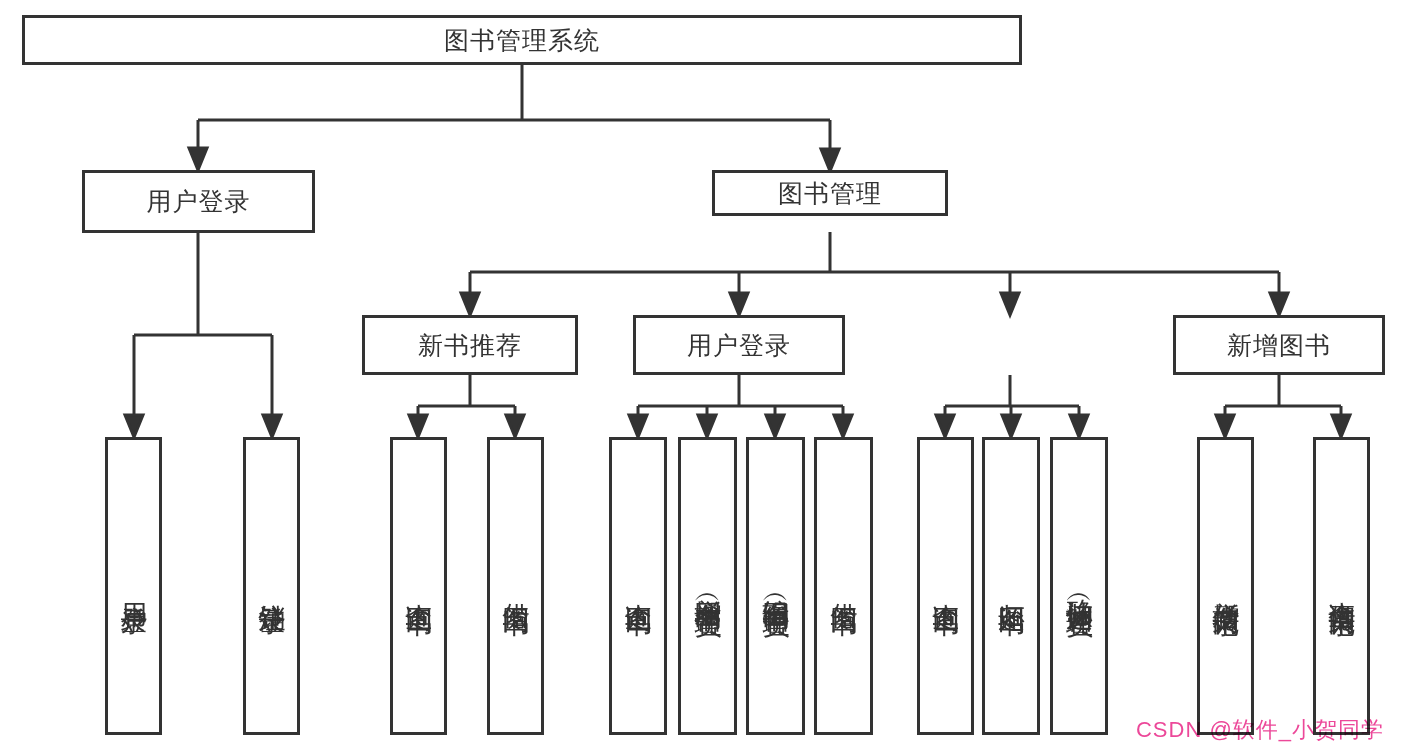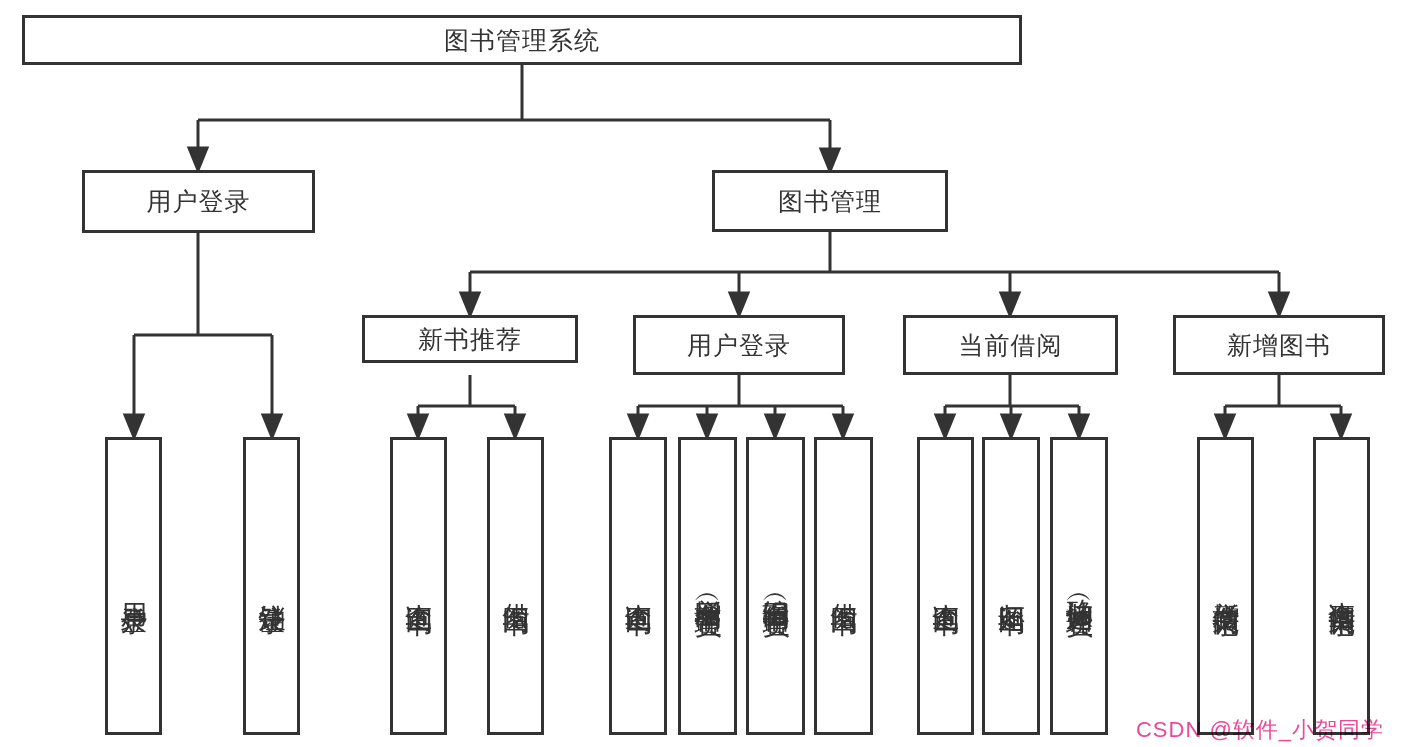--- a/index.html
+++ b/index.html
@@ -82,32 +82,29 @@
     </g>
   </svg>
 
   <div class="node hnode" style="left:22px; top:15px; width:1000px; height:50px;">
     <span>图书管理系统</span>
   </div>
 
   <div class="node hnode" style="left:82px; top:170px; width:233px; height:63px;">
     <span>用户登录</span>
   </div>
-  <div class="node hnode" style="left:712px; top:170px; width:236px; height:62px;">
+  <div class="node hnode" style="left:712px; top:170px; width:236px; height:46px;">
     <span>图书管理</span>
   </div>
 
-  <div class="node hnode" style="left:362px; top:315px; width:216px; height:48px;">
+  <div class="node hnode" style="left:362px; top:315px; width:216px; height:60px;">
     <span>新书推荐</span>
   </div>
   <div class="node hnode" style="left:633px; top:315px; width:212px; height:60px;">
     <span>用户登录</span>
-  </div>
-  <div class="node hnode" style="left:903px; top:315px; width:215px; height:60px;">
-    <span>当前借阅</span>
   </div>
   <div class="node hnode" style="left:1173px; top:315px; width:212px; height:60px;">
     <span>新增图书</span>
   </div>
 
   <div class="node leaf" style="left:105px; top:437px; width:57px; height:298px;">
     <span class="vtext">用户登录</span>
   </div>
   <div class="node leaf" style="left:243px; top:437px; width:57px; height:298px;">
     <span class="vtext">注销登录</span>

